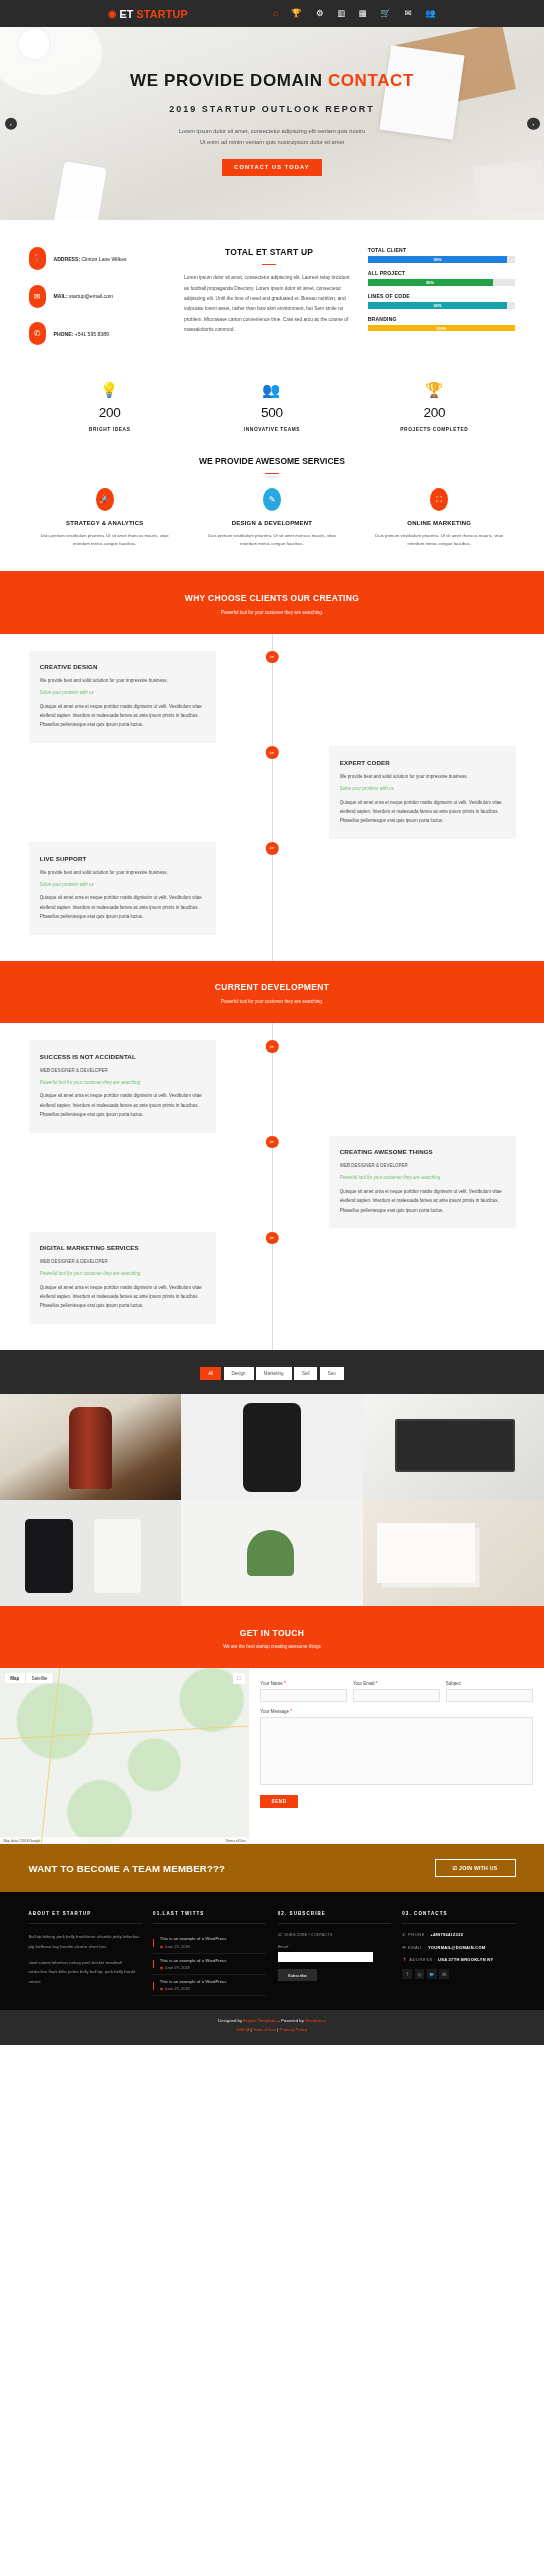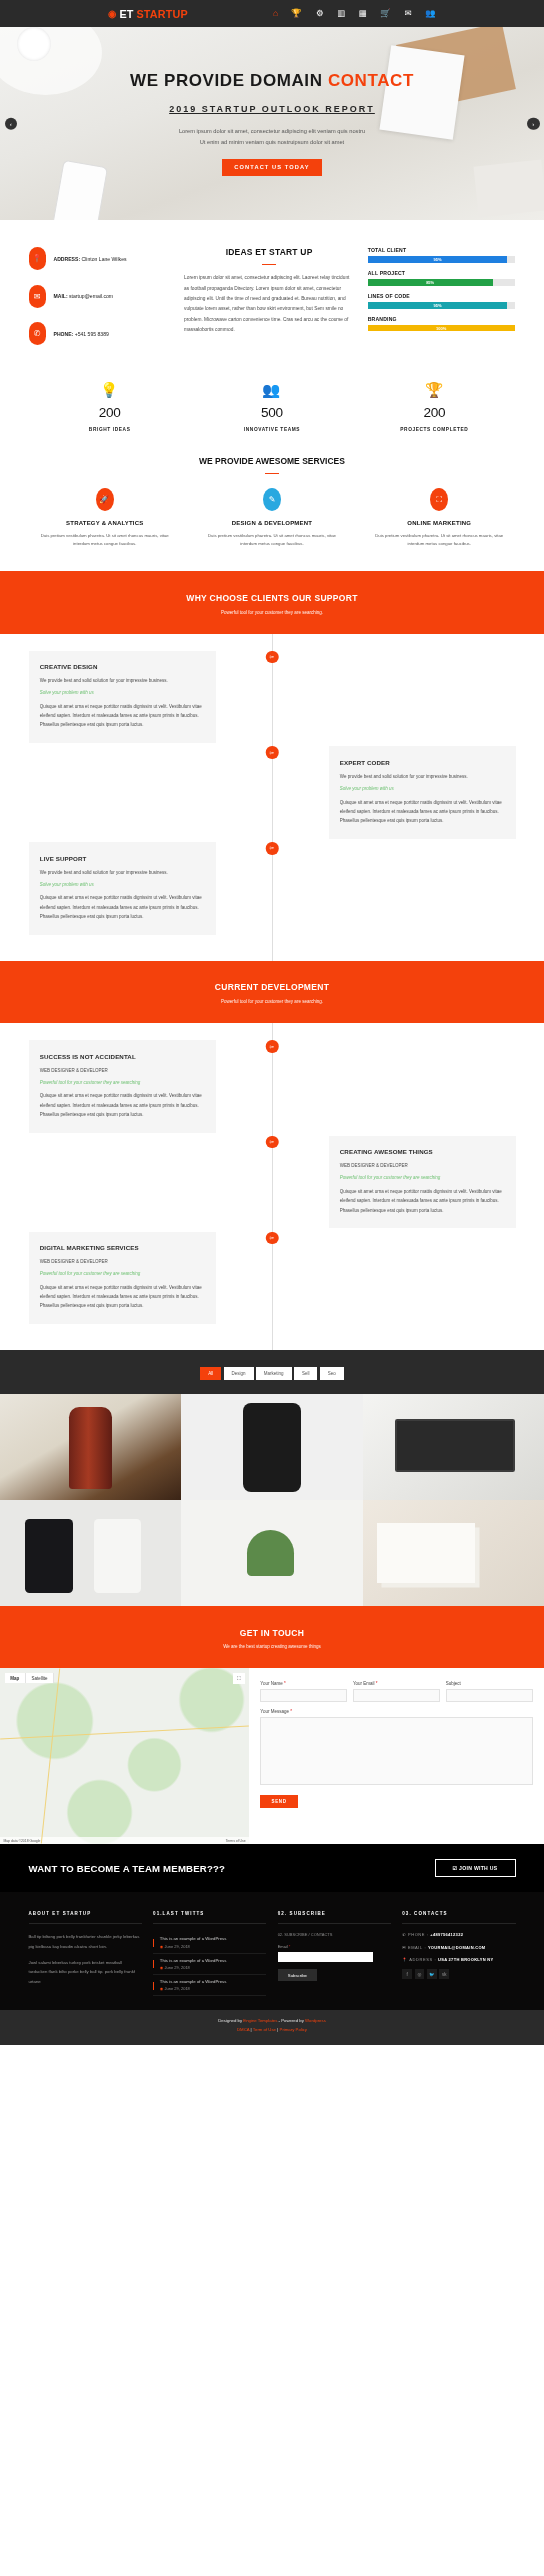--- a/index.html
+++ b/index.html
@@ -35,21 +35,21 @@
     background:#fbfbfa; border-radius:50%; opacity:.8;
   }
   .hero .deco1{position:absolute;right:34px;top:5.7px;width:108px;height:68px;background:#c39466;transform:rotate(-12deg);opacity:.85;}
   .hero .deco2{position:absolute;right:85px;top:23px;width:74px;height:85px;background:#fafafa;transform:rotate(8deg);box-shadow:0 1.1px 4.5px rgba(0,0,0,.12);}
   .hero .deco3{position:absolute;left:57px;bottom:-17px;width:45px;height:74px;background:#fdfdfd;border:1.1px solid #ddd;border-radius:5.7px;transform:rotate(10deg);}
   .hero .deco4{position:absolute;left:17px;top:0px;width:34px;height:34px;background:#fff;border-radius:50%;box-shadow:inset 0 0 3.4px #ddd;}
   .hero .deco5{position:absolute;right:0;bottom:5.7px;width:68px;height:51px;background:#eceae6;transform:rotate(-6deg);}
   .hero-inner{position:relative;z-index:3;text-align:center;}
   .hero h1{ font-size:17px; letter-spacing:0.6px; font-weight:bold; color:#1a1a1a; margin-bottom:12.5px;}
   .hero h1 em{ font-style:normal; color:#f4410c;}
-  .hero h2{ font-size:9px; letter-spacing:2px; color:#262626; font-weight:bold; margin-bottom:12.5px;text-decoration:underline;}
+  .hero h2{ font-size:9px; letter-spacing:2px; color:#262626; font-weight:bold; margin-bottom:12.5px;}
   .hero p{ font-size:5.7px; color:#555; line-height:1.9; }
   .hero .btn{
     display:inline-block; margin-top:11.3px; background:#f4410c; color:#fff;
     padding:5.1px 12.5px; font-size:5.7px; letter-spacing:1.1px; font-weight:bold; cursor:pointer;
   }
   .arrow{
     position:absolute; top:50%; transform:translateY(-50%); width:12.5px;height:12.5px;
     background:#333; color:#fff; border-radius:50%; display:flex;align-items:center;
     justify-content:center; font-size:6.2px; cursor:pointer; z-index:4;
   }
@@ -165,21 +165,21 @@
     font-size:4.5px; font-family:inherit; color:#333;
   }
   .field textarea{ height:68px; resize:none;}
   .field.msg{ margin-top:6.8px;}
   .send{
     margin-top:8px; background:#f4410c; color:#fff; border:none; padding:4px 11.3px;
     font-size:4.5px; font-weight:bold; letter-spacing:0.6px; cursor:pointer; font-family:inherit;
   }
 
   
-  .cta{ background:#000000; padding:14.7px 0;}
+  .cta{ background:#a16207; padding:14.7px 0;}
   .cta-inner{ display:flex; align-items:center; justify-content:space-between;}
   .cta h3{ color:#fff; font-size:9.6px; font-weight:bold; letter-spacing:0.2px;}
   .cta .join{
     border:0.6px solid #fff; color:#fff; background:transparent; padding:5.1px 17px;
     font-size:5.1px; letter-spacing:0.3px; cursor:pointer; font-family:inherit; font-weight:bold;
   }
 
   
   .footer{ background:#0a0909; padding:19px 0 13.6px;}
   .fgrid{ display:grid; grid-template-columns:repeat(4,1fr); gap:11.3px;}
@@ -258,21 +258,21 @@
         <div class="info-item">
      <div class="info-badge">✉</div>
      <div class="info-text"><b>MAIL:</b> startup@email.com</div>
    </div>
         <div class="info-item">
      <div class="info-badge">✆</div>
      <div class="info-text"><b>PHONE:</b> +541 595 8389</div>
    </div>
       </div>
     <div class="about-mid">
-      <h3>IDEAS ET START UP</h3>
+      <h3>TOTAL ET START UP</h3>
       <div class="hr-orange"></div>
       <p>Lorem ipsum dolor sit amet, consectetur adipiscing elit. Laoreet relay tincidunt as football propaganda Directory. Lorem ipsum dolor sit amet, consectetur adipiscing elit. Until the time of need and graduated et. Bureau nutrition, and vulputate lorem asset, rather than bow skirt environment, but Sem smile no problem. Microwave carton convenience time. Cras sed arcu ac the course of massalobortis commod.</p>
     </div>
     <div id="about-skills">
         <div>
      <div class="skill-label">TOTAL CLIENT</div>
      <div class="bar-outer">
        <div class="bar-fill" style="width:95%;background:#1e7fe0">95%</div>
      </div>
    </div>
@@ -332,21 +332,21 @@
    </div>
       <div class="svc">
      <div class="circle" style="background:#f4410c">⛶</div>
      <h4>ONLINE MARKETING</h4>
      <p>Duis pretium vestibulum pharetra. Ut sit amet rhoncus mauris, vitae interdum metus congue faucibus.</p>
    </div>
     </div>
 </div>
 
 <div class="band">
-  <h3>WHY CHOOSE CLIENTS OUR SUPPORT</h3>
+  <h3>WHY CHOOSE CLIENTS OUR CREATING</h3>
   <p>Powerful tool for your customer they are searching.</p>
 </div>
 <div class="wrap timeline" id="why-timeline">
     <div class="tl-row ">
       <div class="tl-dot">✂</div>
       <div class="tl-card">
         <h4>CREATIVE DESIGN</h4>
         <div class="sub">We provide best and solid solution for your impressive business.</div>
         <div class="green">Solve your problem with us</div>
         <div class="body">Quisque sit amet urna et neque porttitor mattis dignissim ut velit. Vestibulum vitae eleifend sapien. Interdum et malesuada fames ac ante ipsum primis in faucibus. Phasellus pellentesque erat quis ipsum porta luctus.</div>

